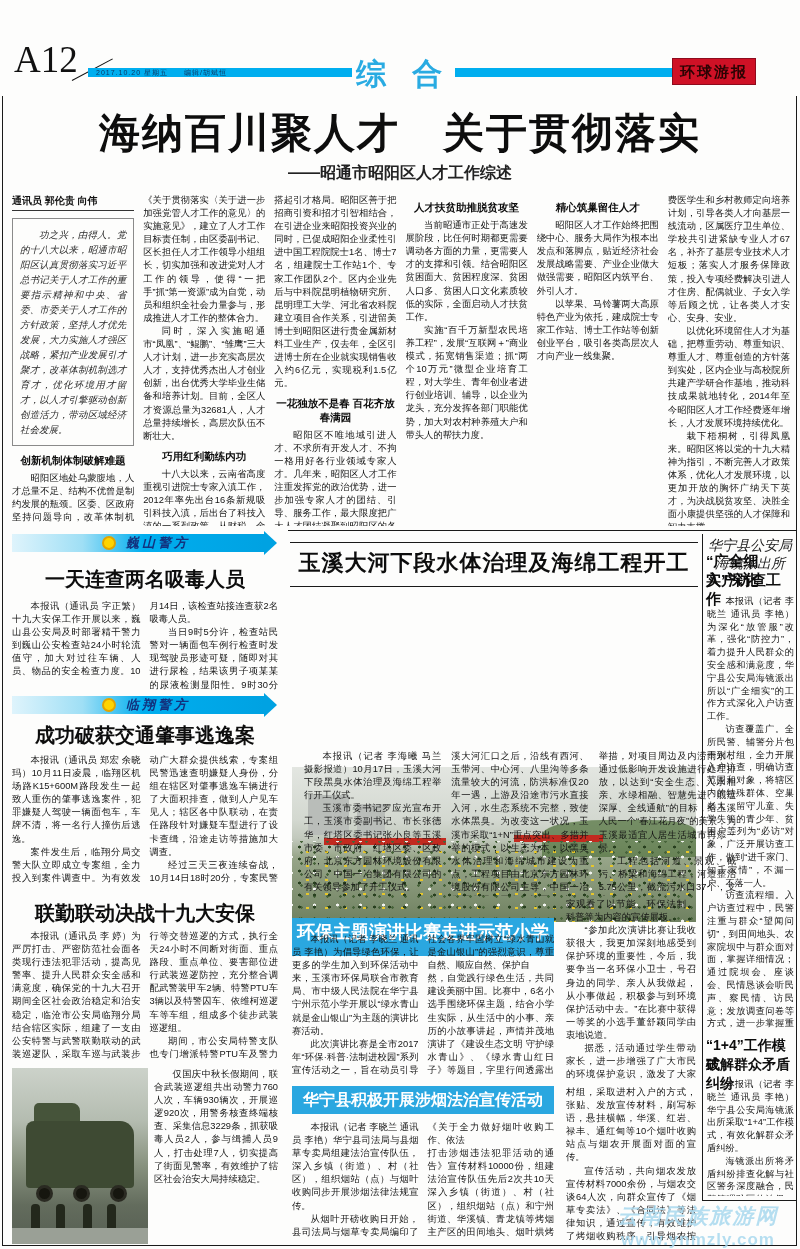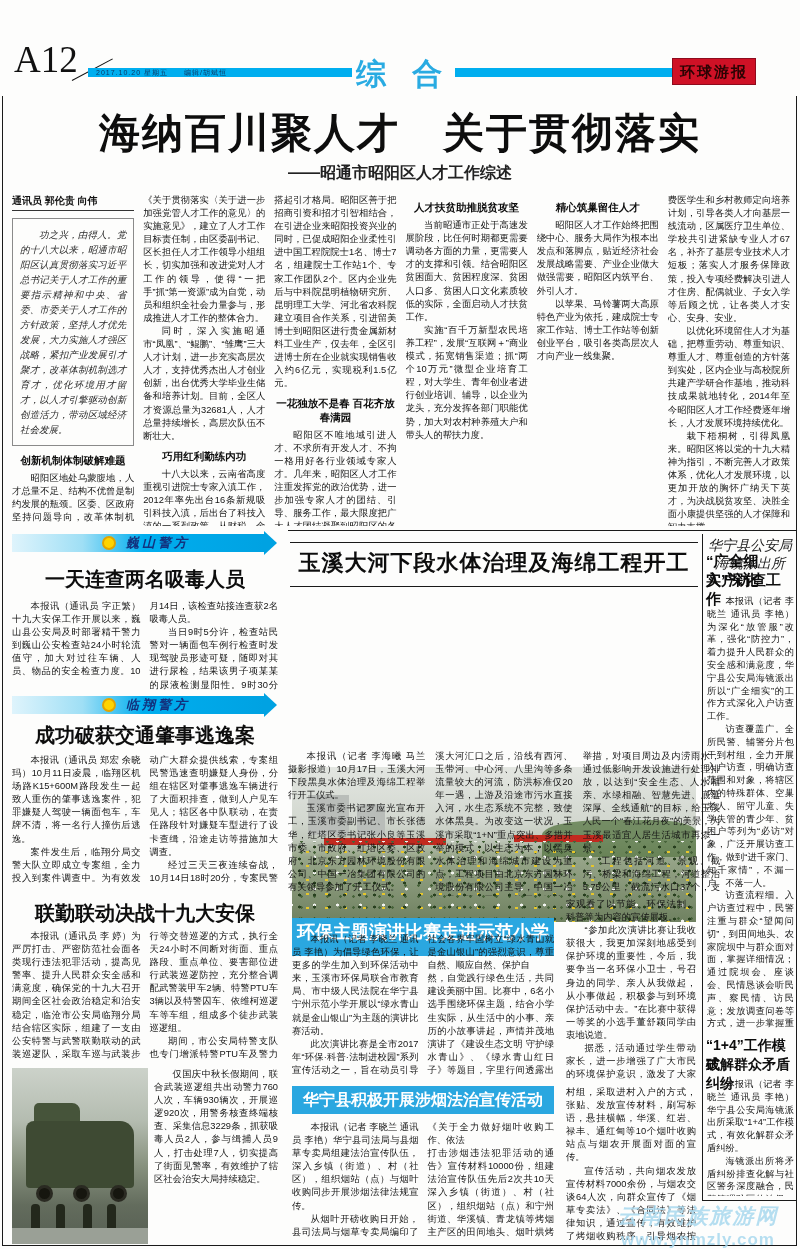--- a/index.html
+++ b/index.html
@@ -178,21 +178,21 @@
 
 <div class="abs photo ph-cer" style="left:292px;top:591px;width:404px;height:155px;">
   <div class="bldg" style="left:4%;top:18%;width:10%;height:26%;"></div>
   <div class="bldg" style="left:16%;top:24%;width:7%;height:20%;"></div>
   <div class="trees"></div>
   <div class="redstrip" style="left:8%;top:46%;width:30%;"></div>
   <div class="redstrip" style="left:55%;top:44%;width:22%;"></div>
   <div class="crowd"></div>
 </div>
 
-<div class="abs threecol b" style="left:288px;top:750px;width:432px;height:146px;">
+<div class="abs threecol b" style="left:304px;top:750px;width:432px;height:146px;">
   <div class="mc">
     <p>本报讯（记者 李海曦 马兰 摄影报道）10月17日，玉溪大河下段黑臭水体治理及海绵工程举行开工仪式。</p>
     <p>玉溪市委书记罗应光宣布开工，玉溪市委副书记、市长张德华，红塔区委书记张小良等玉溪市委、市政府、红塔区委、区政府，北京东方园林环境股份有限公司、中国一冶集团有限公司的有关领导参加了开工仪式。</p>
 
   </div>
   <div class="mc">
     <p class="nt">溪大河汇口之后，沿线有西河、玉带河、中心河、八里沟等多条流量较大的河流，防洪标准仅20年一遇，上游及沿途市污水直接入河，水生态系统不完整，致使水体黑臭。为改变这一状况，玉溪市采取“1+N”重点突出、多措并举的模式，以生态为本，以黑臭水体治理和海绵城市建设为重点，工程项目由北京东方园林环境股份有限公司主导，中国一冶集团有限公司负责施工，以蓄、滞、净、排为主，以渗、用为辅，以</p>
   </div>
   <div class="mc">
     <p class="nt">举措，对项目周边及内涝雨水，通过低影响开发设施进行处理排放，以达到“安全生态、人水相亲、水绿相融、智慧先进、底蕴深厚、全线通航”的目标，给玉溪人民一个“春江花月夜”的美景，为玉溪最适宜人居生活城市再添一景。</p>

